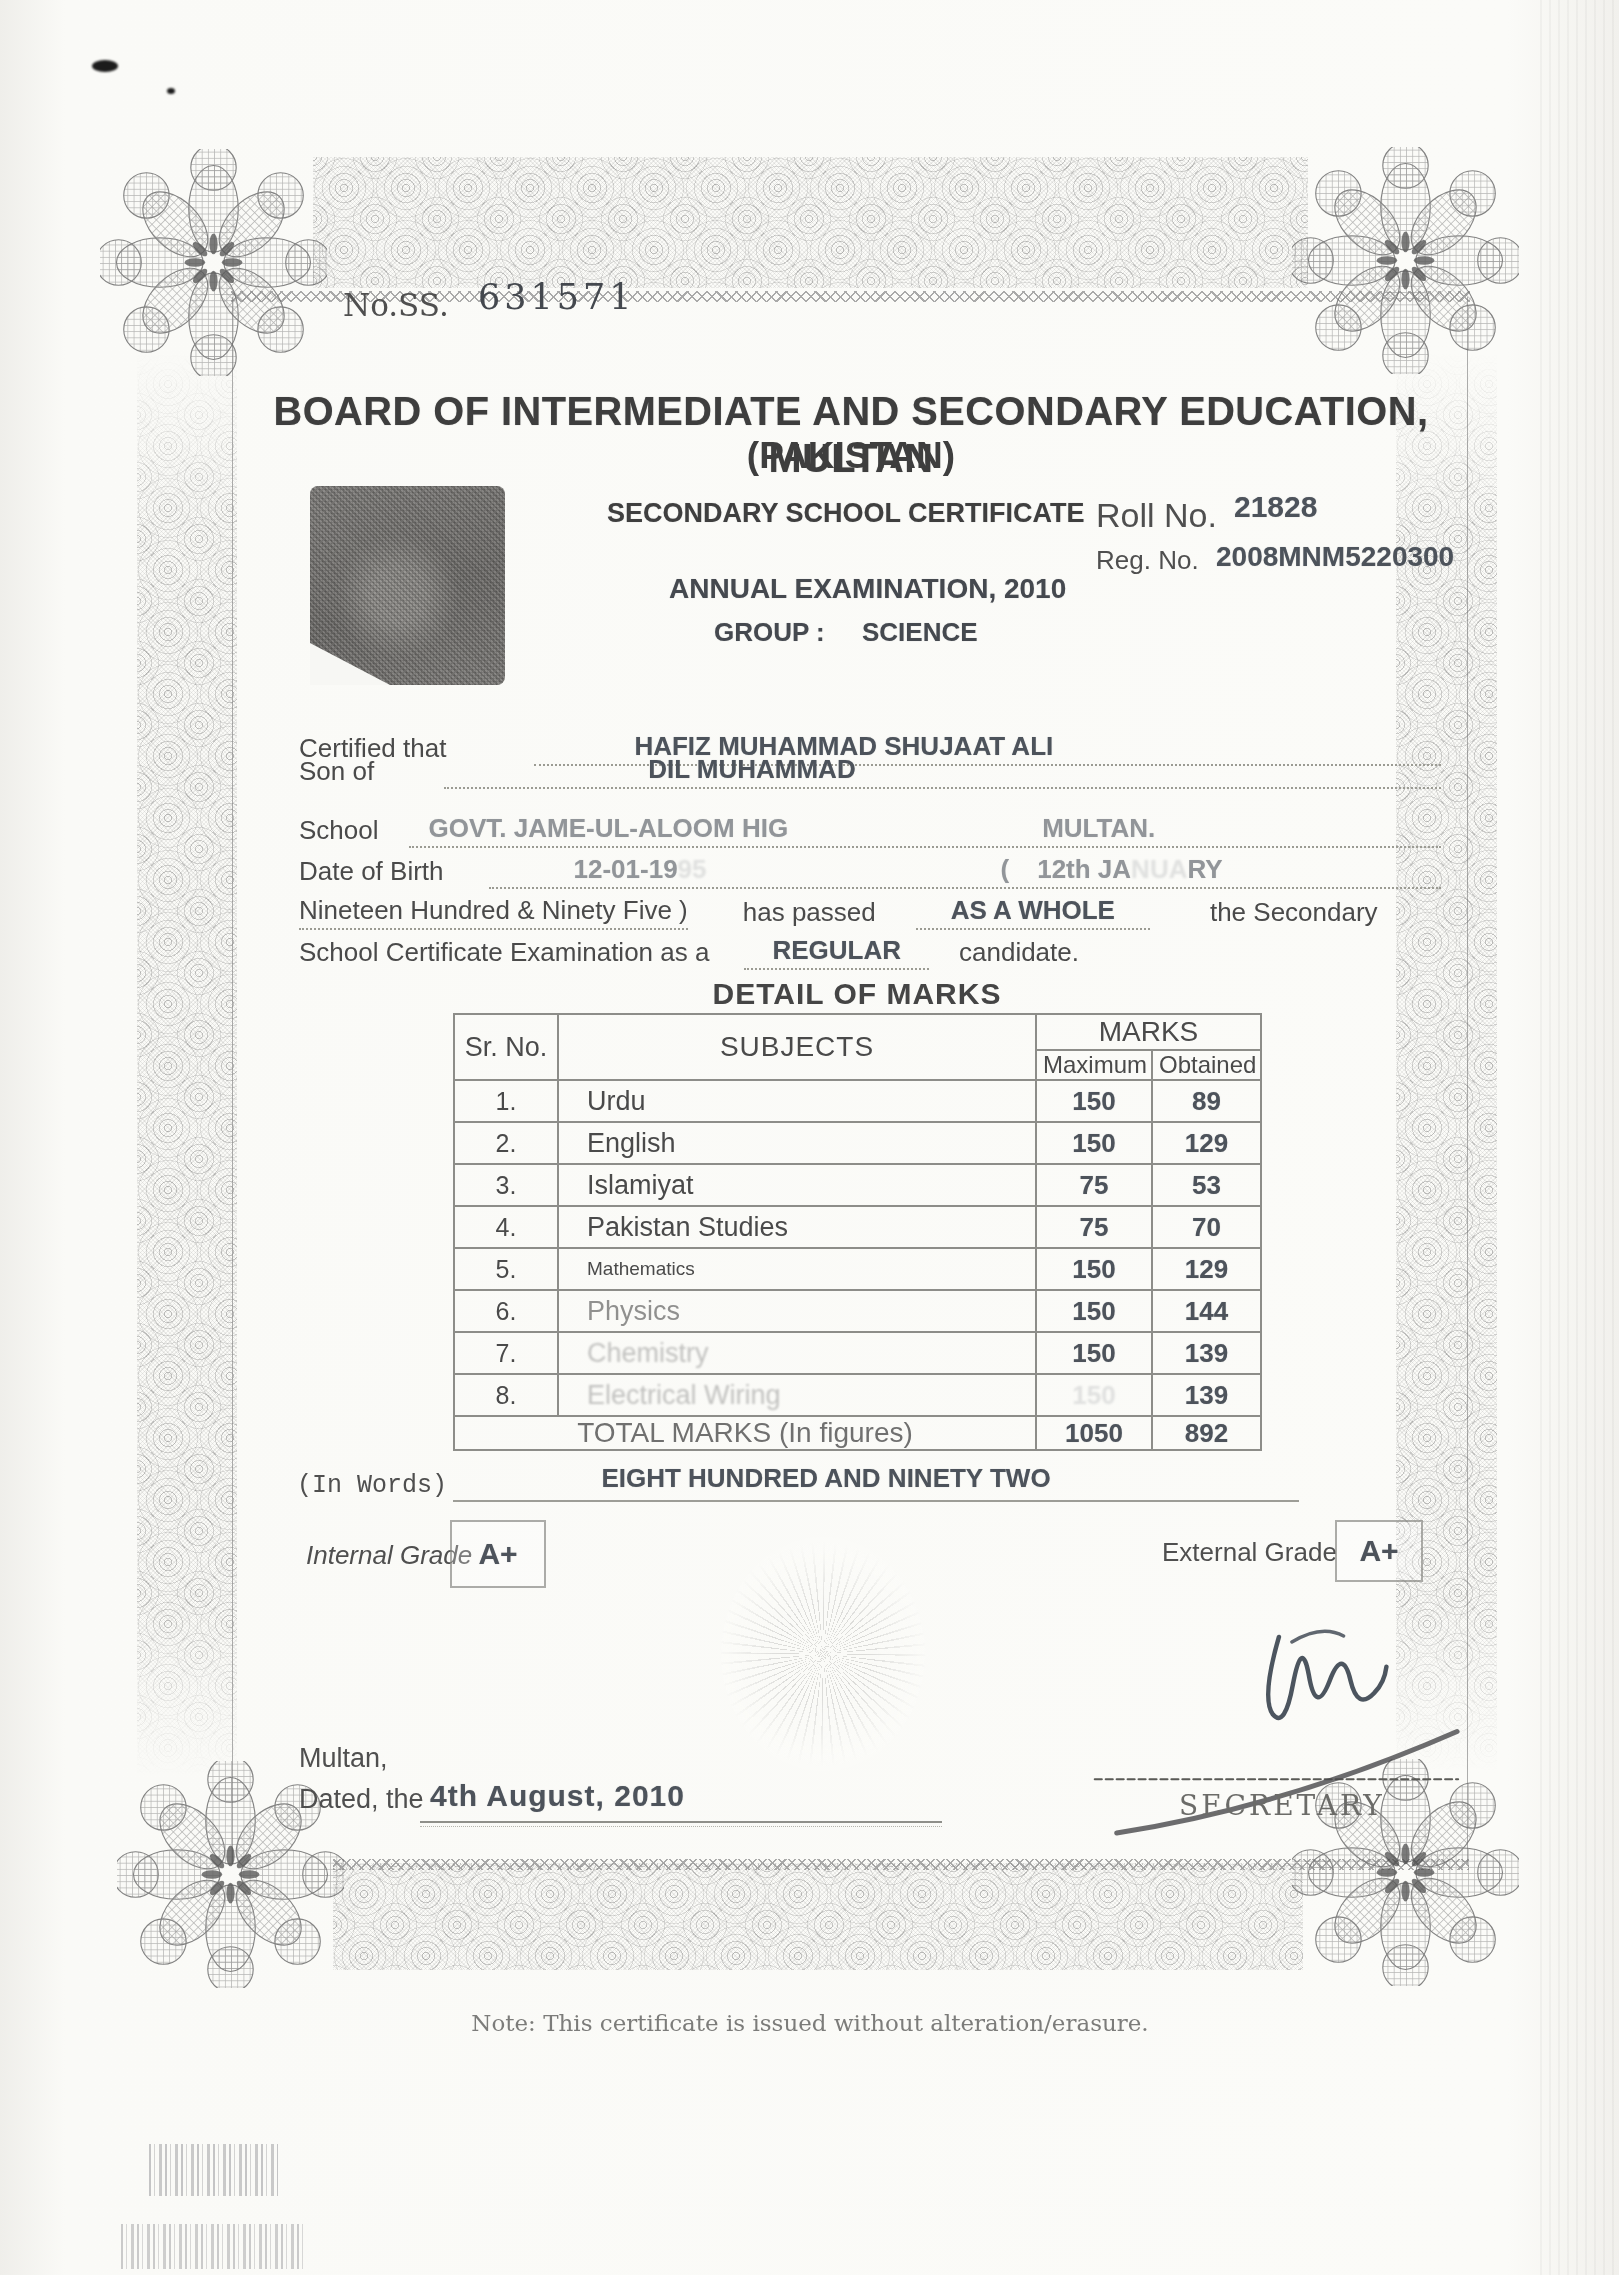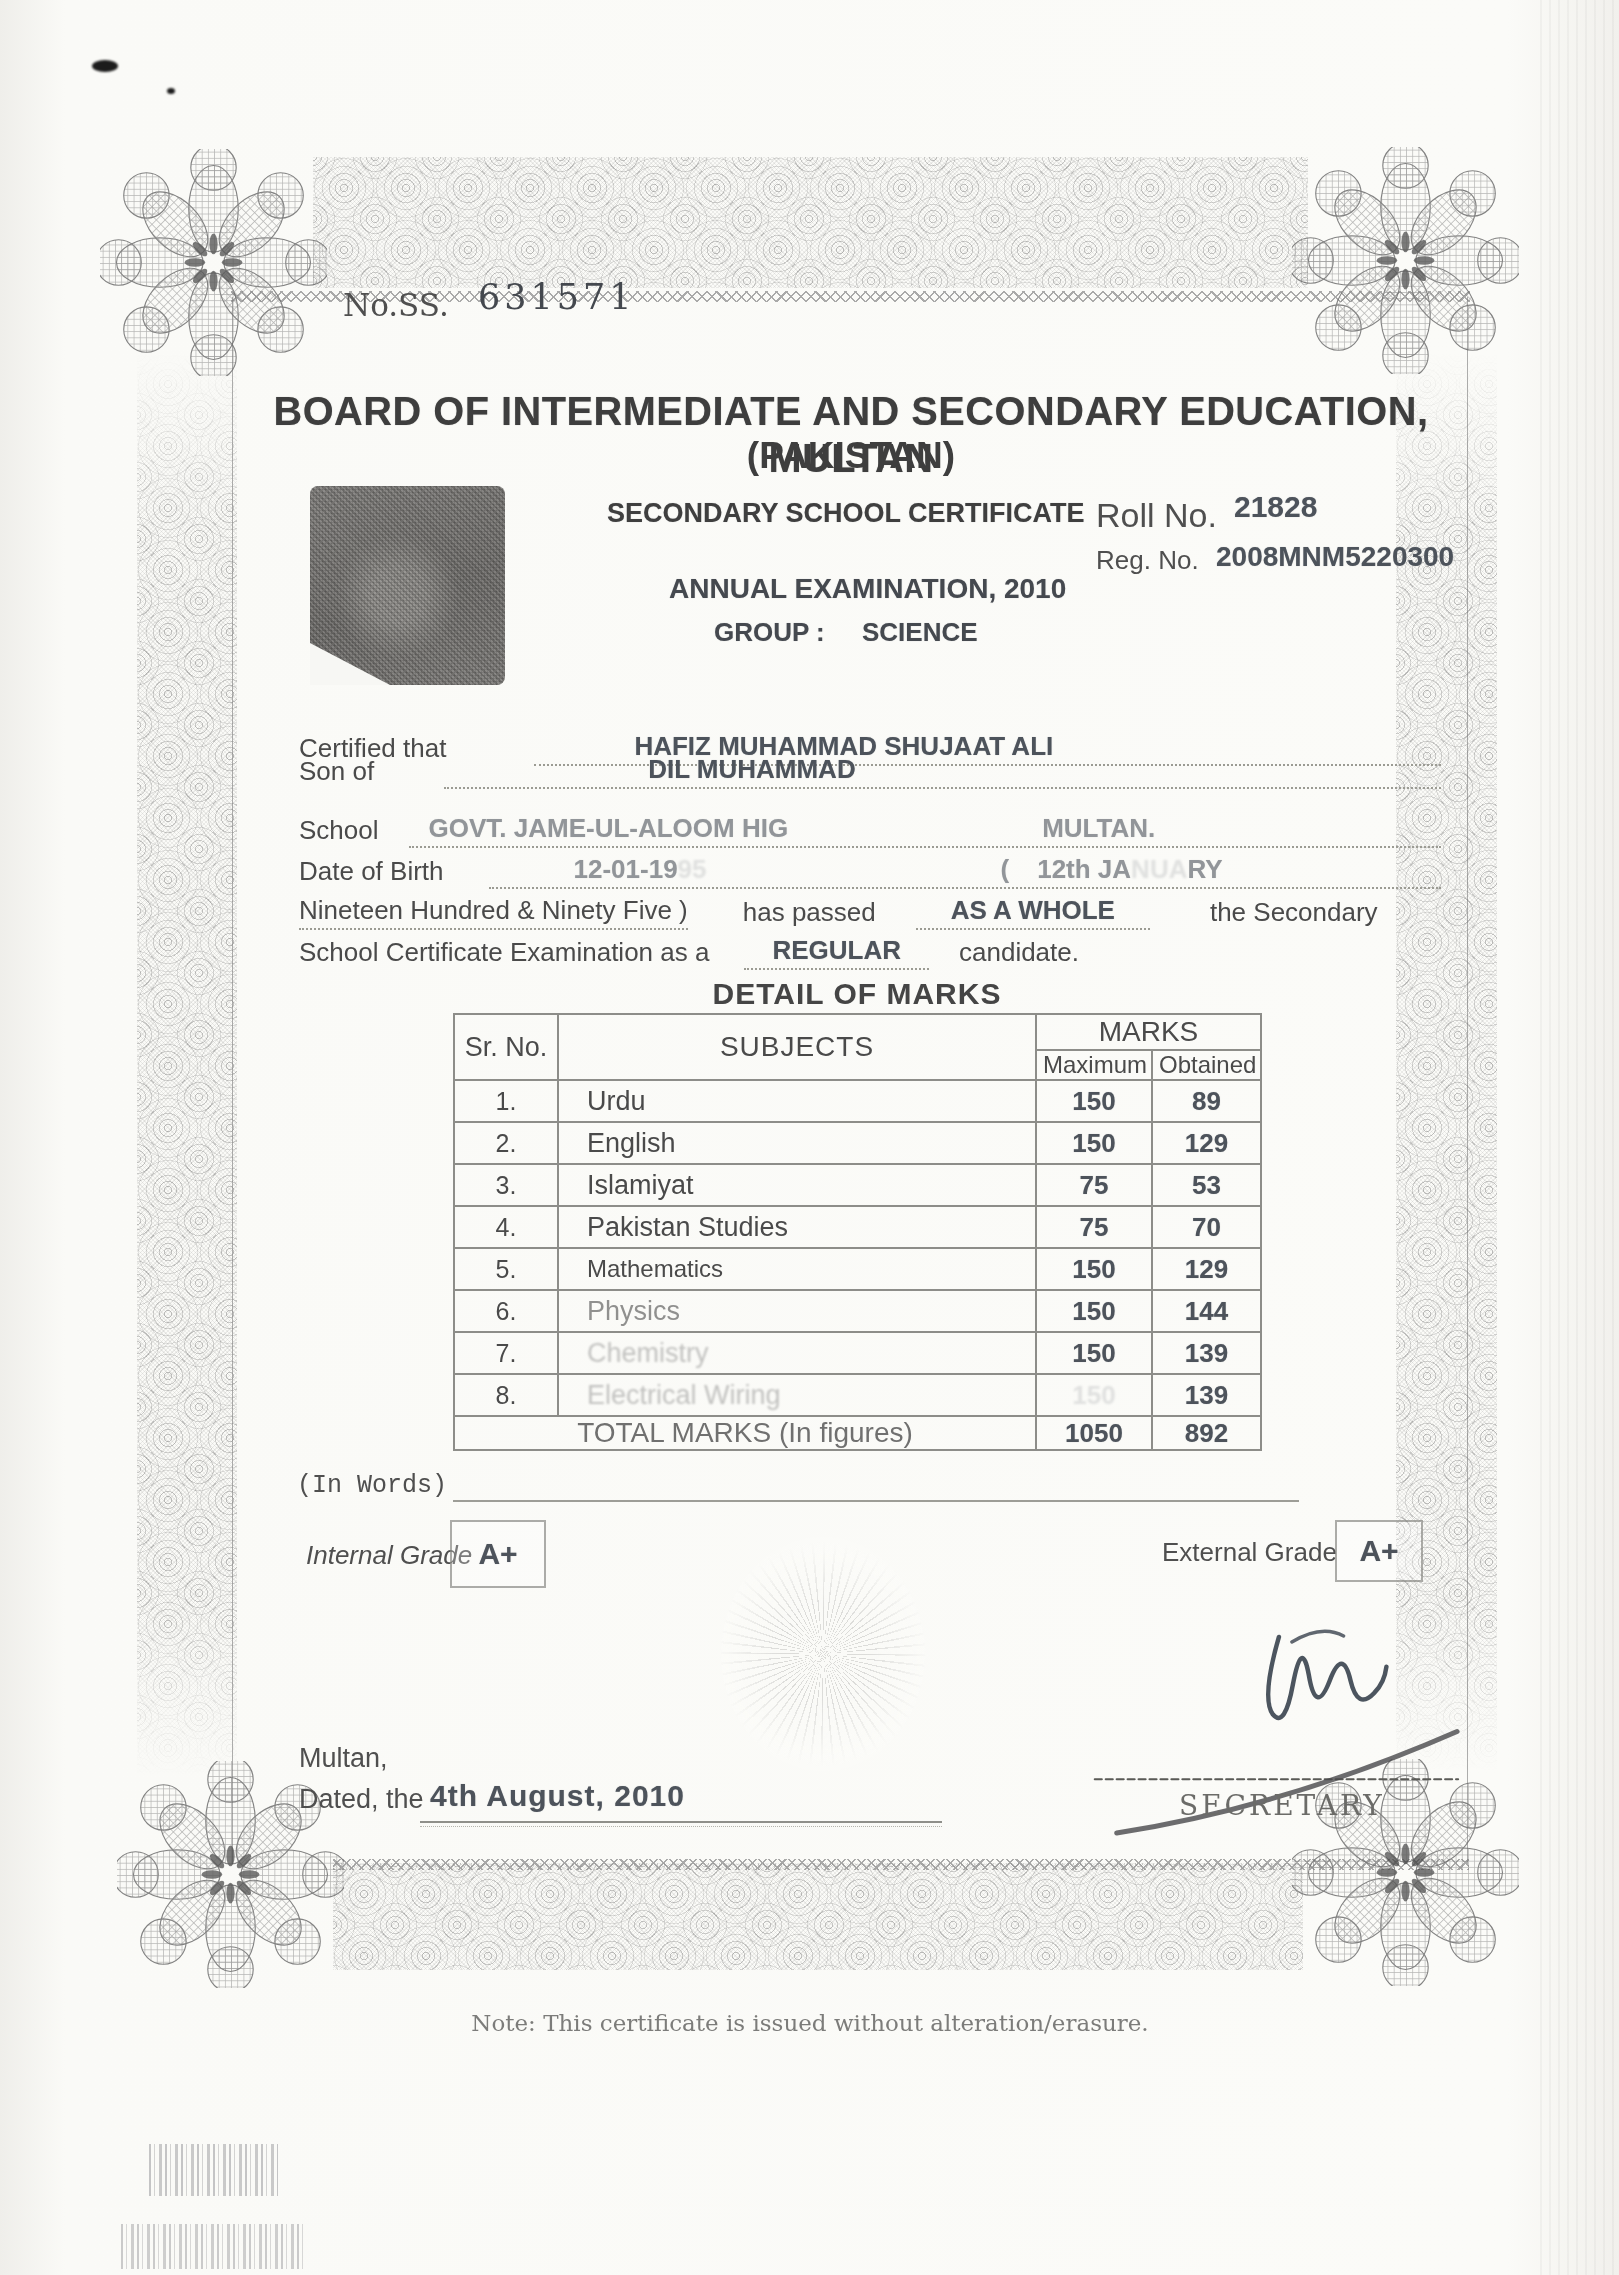--- a/index.html
+++ b/index.html
@@ -260,21 +260,21 @@
           <td class="num stamp">53</td>
         </tr>
         <tr style="height:42px;">
           <td class="num" style="font-size:25px;">4.</td>
           <td style="padding-left:28px;font-size:27px;">Pakistan Studies</td>
           <td class="num stamp">75</td>
           <td class="num stamp">70</td>
         </tr>
         <tr style="height:42px;">
           <td class="num" style="font-size:25px;">5.</td>
-          <td style="padding-left:28px;font-size:24px;">Mathematics</td>
+          <td style="padding-left:28px;font-size:19px;">Mathematics</td>
           <td class="num stamp">150</td>
           <td class="num stamp">129</td>
         </tr>
         <tr style="height:42px;">
           <td class="num" style="font-size:25px;">6.</td>
           <td style="padding-left:28px;font-size:27px;" class="faded">Physics</td>
           <td class="num stamp">150</td>
           <td class="num stamp">144</td>
         </tr>
         <tr style="height:42px;">
@@ -292,20 +292,21 @@
         <tr style="height:32px;">
         <td colspan="2" style="text-align:center;font-size:28px;opacity:.78;">
           <span>TOTAL MARKS (In figures)</span></td>
         <td class="num stamp">1050</td>
         <td class="num stamp">892</td>
       </tr>
     </tbody>
   </table>
 
   <div class="abs mono label" style="left:297px;top:1471px;font-size:25px;">(In Words)</div>
+  <div class="abs stamp" style="left:453px;width:746px;top:1463px;text-align:center;font-size:26px;">EIGHT HUNDRED AND NINETY TWO</div>
   <div class="abs" style="left:453px;width:846px;top:1500px;border-top:2px solid #9d9d97;height:0;"></div>
 
   <div class="abs label" style="left:306px;top:1540px;font-size:26px;font-style:italic;">Internal Grade</div>
   <div class="abs gradebox stamp" style="left:450px;top:1520px;width:92px;height:64px;">A+</div>
   <div class="abs label" style="left:1162px;top:1537px;font-size:26px;">External Grade</div>
   <div class="abs gradebox stamp" style="left:1335px;top:1520px;width:84px;height:58px;">A+</div>
 
   <div class="abs seal"></div>
 
   <div class="abs label" style="left:299px;top:1743px;font-size:27px;">Multan,</div>

